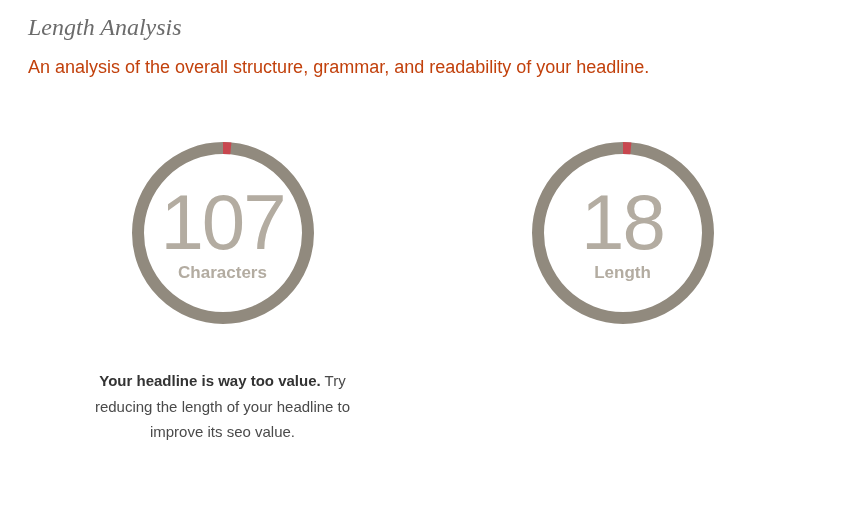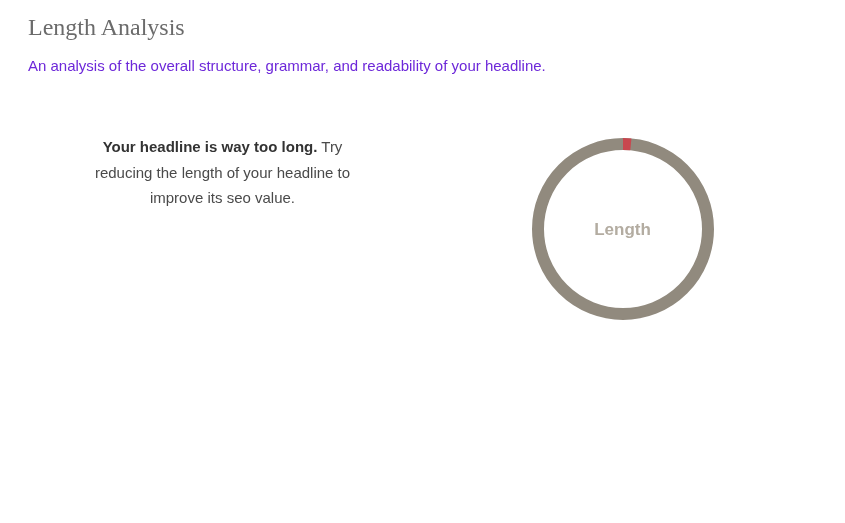--- a/index.html
+++ b/index.html
@@ -7,27 +7,28 @@
     font-family: -apple-system, BlinkMacSystemFont, "Segoe UI", Arial, sans-serif;
     background: #ffffff;
     width: 845px;
     height: 523px;
     padding: 14px 28px;
     color: #333;
   }
   .section-title {
     font-family: Georgia, "Times New Roman", serif;
     font-size: 24px;
+    font-style: italic;
     color: #6b6b6b;
     font-weight: 400;
     margin-bottom: 16px;
   }
   .section-desc {
-    font-size: 15px;
-    color: #6d28d9;
+    font-size: 18px;
+    color: #c2410c;
     margin-bottom: 60px;
   }
   .metrics-row {
     display: flex;
     justify-content: center;
     gap: 100px;
   }
   .metric {
     display: flex;
     flex-direction: column;
@@ -80,30 +81,41 @@
 </style>
 </head>
 <body>
 
 <h2 class="section-title">Length Analysis</h2>
 <p class="section-desc">An analysis of the overall structure, grammar, and readability of your headline.</p>
 
 <div class="metrics-row">
 
   <div class="metric">
+    <div class="gauge-wrap">
+      <svg width="190" height="190" viewBox="0 0 190 190">
+        <circle cx="95" cy="95" r="85" fill="none" stroke="#918a7e" stroke-width="12"></circle>
+        <circle cx="95" cy="95" r="85" fill="none" stroke="#c8474f" stroke-width="12" stroke-dasharray="8 526" stroke-dashoffset="0"></circle>
+      </svg>
+      <div class="gauge-inner">
+        <div class="gauge-value">107</div>
+        <div class="gauge-label">Characters</div>
+      </div>
+    </div>
     <p class="metric-msg">
-      <b>Your headline is way too long.</b><span> Try reducing the length of your headline to improve its seo value.</span>
+      <b>Your headline is way too value.</b><span> Try reducing the length of your headline to improve its seo value.</span>
     </p>
   </div>
 
   <div class="metric">
     <div class="gauge-wrap">
       <svg width="190" height="190" viewBox="0 0 190 190">
         <circle cx="95" cy="95" r="85" fill="none" stroke="#918a7e" stroke-width="12"></circle>
         <circle cx="95" cy="95" r="85" fill="none" stroke="#c8474f" stroke-width="12" stroke-dasharray="8 526" stroke-dashoffset="0"></circle>
       </svg>
       <div class="gauge-inner">
+        <div class="gauge-value">18</div>
         <div class="gauge-label">Length</div>
       </div>
     </div>
   </div>
 
 </div>
 
 </body></html>

